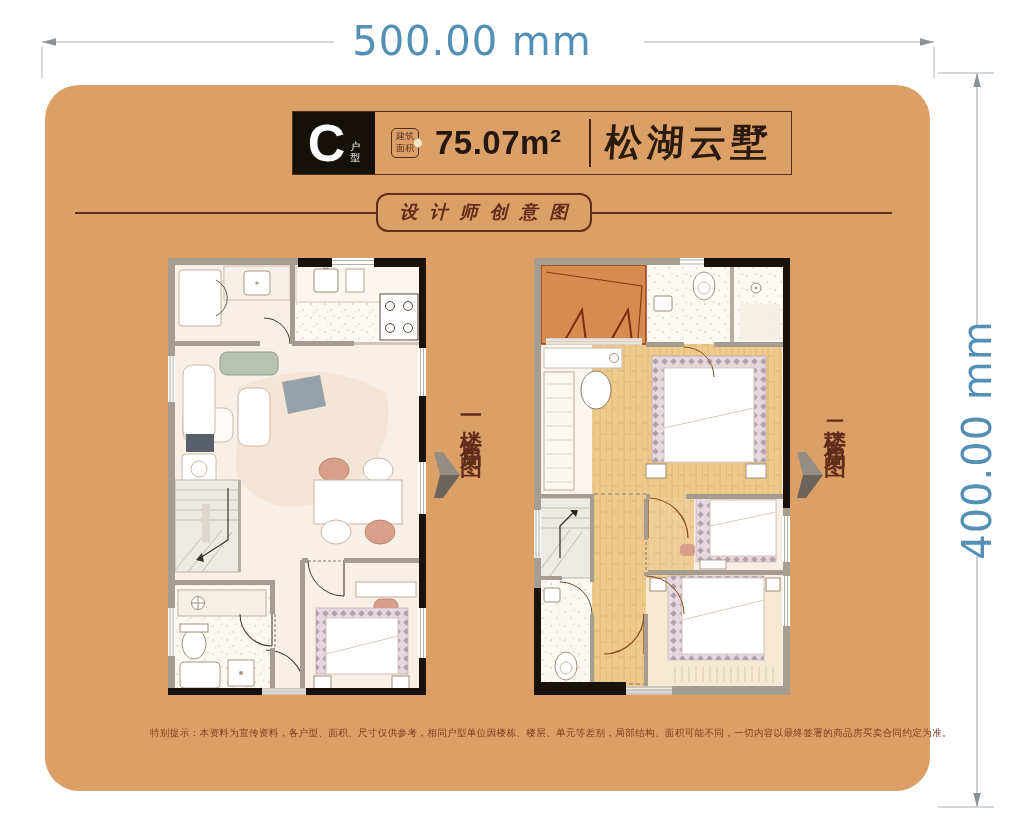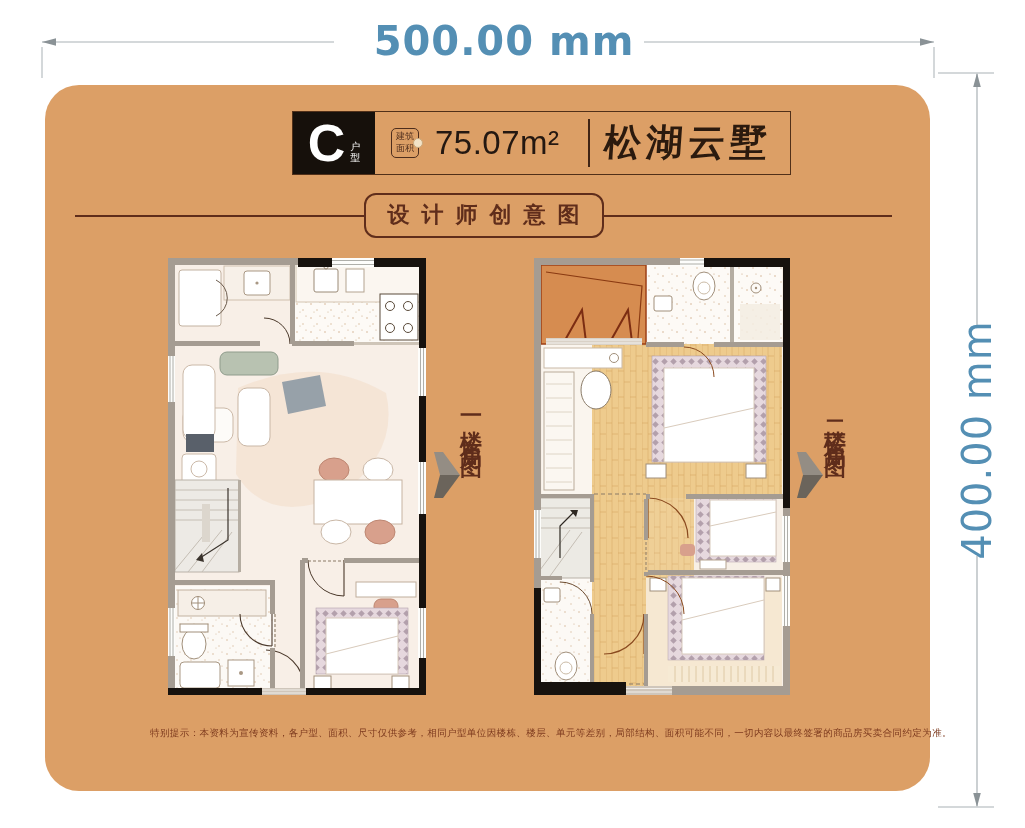--- a/index.html
+++ b/index.html
@@ -6,46 +6,46 @@
   #page{position:relative;width:1025px;height:828px;background:#ffffff;overflow:hidden;
         font-family:"Liberation Sans","DejaVu Sans",sans-serif;}
   .abs{position:absolute;}
 
   
   .card{left:45px;top:85px;width:885px;height:706px;background:#dc9f66;border-radius:34px;}
 
   
   .dim-label{color:#548fb4;font-size:40px;font-weight:400;letter-spacing:1px;white-space:nowrap;
              font-family:"DejaVu Sans","Liberation Sans",sans-serif;}
-  .dim-top{left:504px;top:41px;transform:translate(-50%,-50%);font-weight:bold;}
+  .dim-top{left:472px;top:41px;transform:translate(-50%,-50%);}
   .dim-right{left:977px;top:440px;transform:translate(-50%,-50%) rotate(-90deg);}
 
   
   .header-strip{left:292px;top:111px;height:62px;display:flex;align-items:stretch;
                 border:1px solid rgba(56,28,12,.85);}
   .unit-box{width:82px;background:#16100b;display:flex;align-items:center;justify-content:center;}
   .unit-letter{color:#ffffff;font-size:52px;font-weight:700;line-height:1;}
   .unit-type{display:flex;flex-direction:column;color:#ffffff;font-size:10px;line-height:1.15;
              margin-left:5px;margin-top:18px;}
   .area-wrap{display:flex;align-items:center;padding:0 14px 0 16px;gap:16px;}
   .area-badge{position:relative;border:1.5px solid #4d2d1d;border-radius:5px;color:#4d2d1d;
               font-size:9px;line-height:1.3;padding:2px 4px;text-align:center;}
   .badge-dot{position:absolute;right:-5px;top:50%;transform:translateY(-50%);width:8px;height:8px;
              border-radius:50%;background:#f3e3c7;border:1px solid #c9a87c;}
-  .area-value{font-size:33px;font-weight:400;color:#241811;letter-spacing:.5px;}
+  .area-value{font-size:33px;font-weight:700;color:#241811;letter-spacing:.5px;}
   .header-divider{width:2px;background:#3f2415;margin:7px 14px;}
   .brand-name{align-self:center;font-size:37px;font-weight:700;color:#2b1a0e;letter-spacing:5px;
               padding-right:18px;font-family:"DejaVu Serif","Liberation Serif",serif;
               transform:skewX(-4deg);}
 
   
   .subtitle-row{left:75px;top:193px;width:817px;display:flex;align-items:center;}
   .subtitle-line{flex:1;height:2px;background:#5f2d1b;}
   .subtitle-box{border:2px solid #5f2d1b;border-radius:12px;padding:5px 10px 6px 22px;
-                font-size:22px;letter-spacing:12px;color:#5f2d1b;font-weight:600;}
+                font-size:18px;letter-spacing:12px;color:#5f2d1b;font-weight:600;font-style:italic;}
 
   
   .plan{overflow:hidden;}
   .plan svg{display:block;width:100%;height:100%;}
   .plan1{left:168px;top:258px;width:258px;height:437px;}
   .plan2{left:534px;top:258px;width:256px;height:437px;}
 
   
   .plan-label{writing-mode:vertical-rl;text-orientation:upright;font-size:22px;letter-spacing:9px;
               color:#5f2d1b;font-weight:600;white-space:nowrap;}

